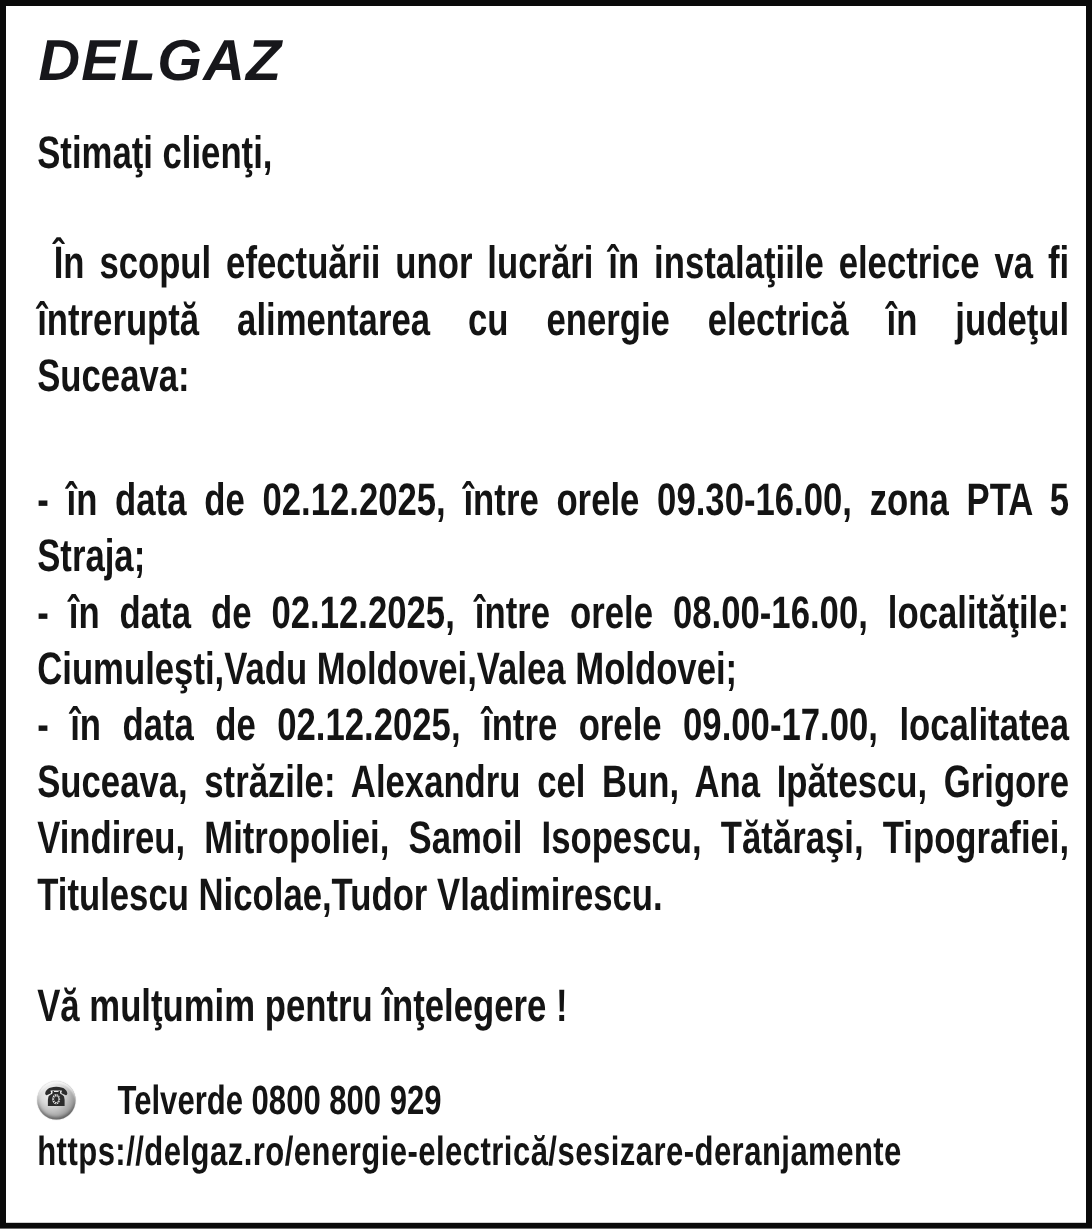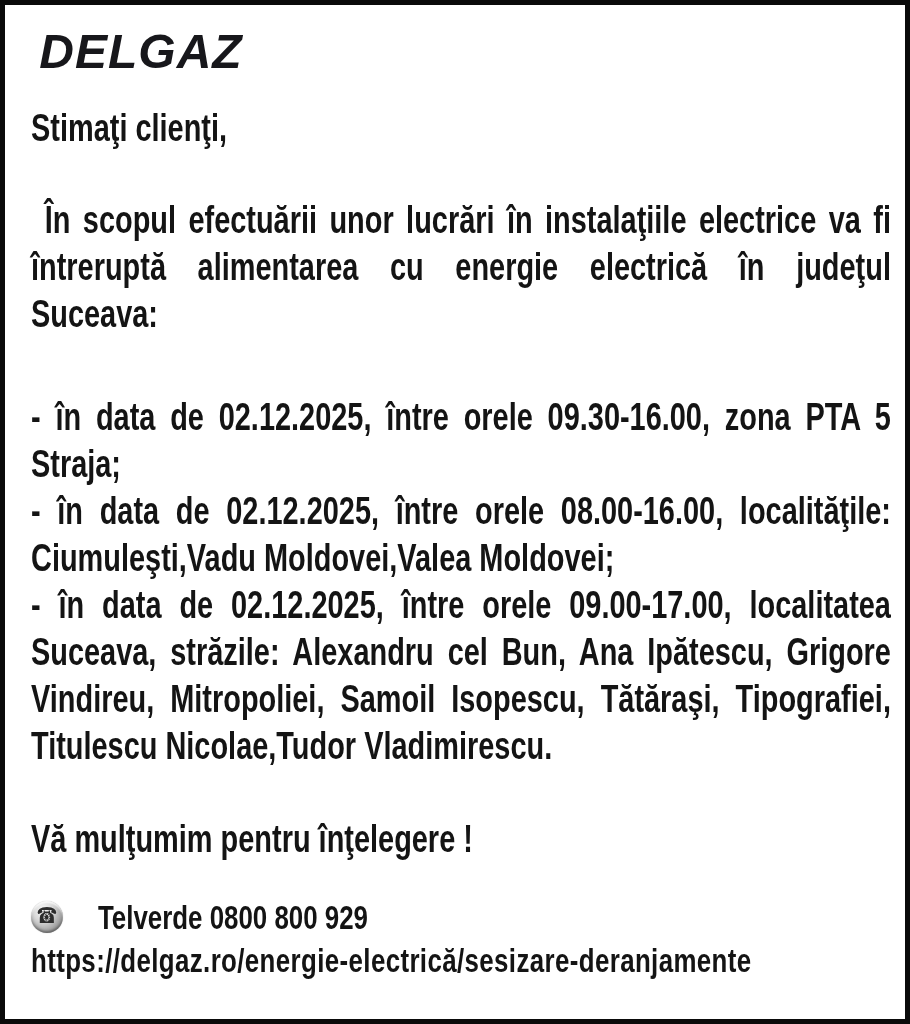--- a/index.html
+++ b/index.html
@@ -13,21 +13,21 @@
     font-family: "Liberation Sans", "DejaVu Sans", sans-serif;
     color: #141414;
   }
   .logo {
     margin: 22px 0 0 27px;
     width: 218px;
     font-style: italic;
     font-weight: 700;
     color: #17171b;
   }
-  .logo-main { font-size: 48px; line-height: 50px; letter-spacing: 1px; text-align: center; }
+  .logo-main { font-size: 48px; line-height: 50px; letter-spacing: 1px; }
   .logo-sub  { font-size: 34px; line-height: 34px; text-align: right; padding-right: 6px; letter-spacing: 2px; }
   
   .wrap {
     width: 1130px;
     transform: scaleX(0.761);
     transform-origin: 0 0;
     margin-left: 26px;
     font-weight: 700;
   }
   .ln { font-size: 38px; line-height: 47px; }

